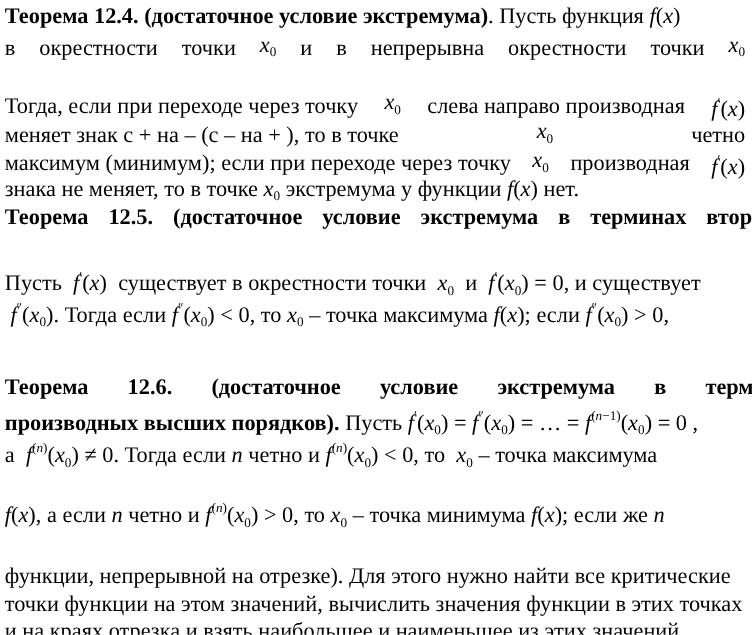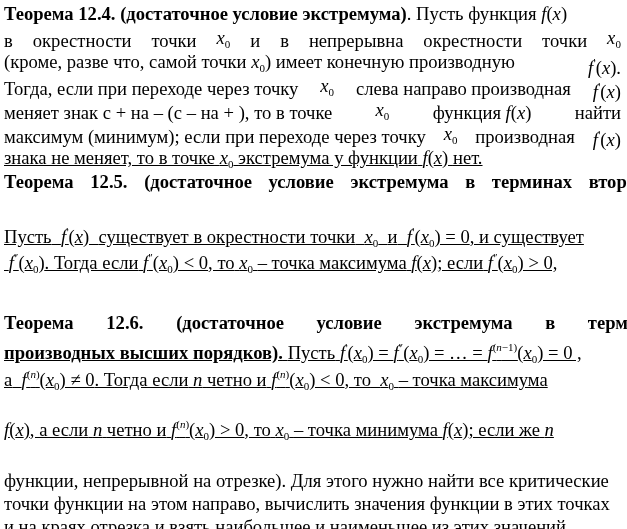--- a/index.html
+++ b/index.html
@@ -12,21 +12,21 @@
   .line {
     position: absolute; left: 4px; right: 6px;
     font-size: 18.6px; line-height: 24px; white-space: nowrap;
     display: flex; justify-content: space-between; align-items: center;
   }
   .line.left { justify-content: flex-start; gap: 0; }
   .b { font-weight: bold; }
   .m { font-style: italic; font-family: "Liberation Serif", serif; }
   .sub { font-size: 11px; vertical-align: -4px; font-style: normal; }
   .sup { font-size: 11px; vertical-align: 8px; font-style: normal; }
-  .w { white-space: pre; text-decoration: underline; }
+  .w { white-space: pre; }
 </style>
 </head>
 <body>
 
 <div class="page">
 
   <div class="line" style="top:2px">
     <span><span class="b">Теорема 12.4. (достаточное условие экстремума)</span><span>. Пусть функция</span> <span class="m">f</span>(<span class="m">x</span>)</span>
   </div>
   <div class="line" style="top:26px">
@@ -34,35 +34,30 @@
       <span>окрестности</span>
       <span>точки</span>
     <span class="m">x<span class="sub">0</span></span>
     <span>и</span>
       <span>в</span>
       <span>непрерывна</span>
       <span>окрестности</span>
       <span>точки</span>
     <span class="m">x<span class="sub">0</span></span>
   </div>
-  <div class="line" style="top:50px">
-    <span><span>(кроме, разве что, самой точки</span> <span class="m">x<span class="sub">0</span></span><span>) имеет конечную производную</span></span>
-    <span><span class="m">f</span><span class="sup">′</span>(<span class="m">x</span>).</span>
-  </div>
   <div class="line" style="top:74px">
     <span>Тогда, если при переходе через точку</span>
     <span class="m">x<span class="sub">0</span></span>
     <span>слева направо производная</span>
     <span><span class="m">f</span><span class="sup">′</span>(<span class="m">x</span>)</span>
   </div>
   <div class="line" style="top:98px">
     <span>меняет знак с + на – (с – на + ), то в точке</span>
     <span class="m">x<span class="sub">0</span></span>
-    <span><span>функция</span> <span class="m">f</span>(<span class="m">x</span>)</span>
-    <span>найти</span>
+    <span>четно</span>
   </div>
   <div class="line" style="top:122px">
     <span>максимум (минимум); если при переходе через точку</span>
     <span class="m">x<span class="sub">0</span></span>
     <span>производная</span>
     <span><span class="m">f</span><span class="sup">′</span>(<span class="m">x</span>)</span>
   </div>
   <div class="line left" style="top:146px">
     <span class="w"><span>знака не меняет, то в точке</span> <span class="m">x<span class="sub">0</span></span> <span>экстремума у функции</span> <span class="m">f</span>(<span class="m">x</span>) <span>нет.</span></span>
   </div>
@@ -87,19 +82,19 @@
     <span class="w"><span>а</span>  <span class="m">f</span><span class="sup">(<span class="m">n</span>)</span>(<span class="m">x<span class="sub">0</span></span>) ≠ 0<span>. Тогда если</span> <span class="m">n</span> <span>четно и</span> <span class="m">f</span><span class="sup">(<span class="m">n</span>)</span>(<span class="m">x<span class="sub">0</span></span>) &lt; 0<span>, то</span>  <span class="m">x<span class="sub">0</span></span> <span>– точка максимума</span></span>
   </div>
   <div class="line left" style="top:412px">
     <span class="w"><span class="m">f</span>(<span class="m">x</span>)<span>, а если</span> <span class="m">n</span> <span>четно и</span> <span class="m">f</span><span class="sup">(<span class="m">n</span>)</span>(<span class="m">x<span class="sub">0</span></span>) &gt; 0<span>, то</span> <span class="m">x<span class="sub">0</span></span> <span>– точка минимума</span> <span class="m">f</span>(<span class="m">x</span>)<span>; если же</span> <span class="m">n</span></span>
   </div>
 
   <div class="line left" style="top:469px">
     <span>функции, непрерывной на отрезке). Для этого нужно найти все критические</span>
   </div>
   <div class="line left" style="top:492px">
-    <span>точки функции на этом направо, вычислить значения функции в этих точках</span>
+    <span>точки функции на этом значений, вычислить значения функции в этих точках</span>
   </div>
   <div class="line left" style="top:515px">
     <span>и на краях отрезка и взять наибольшее и наименьшее из этих значений.</span>
   </div>
 
 </div>
 
 </body></html>

